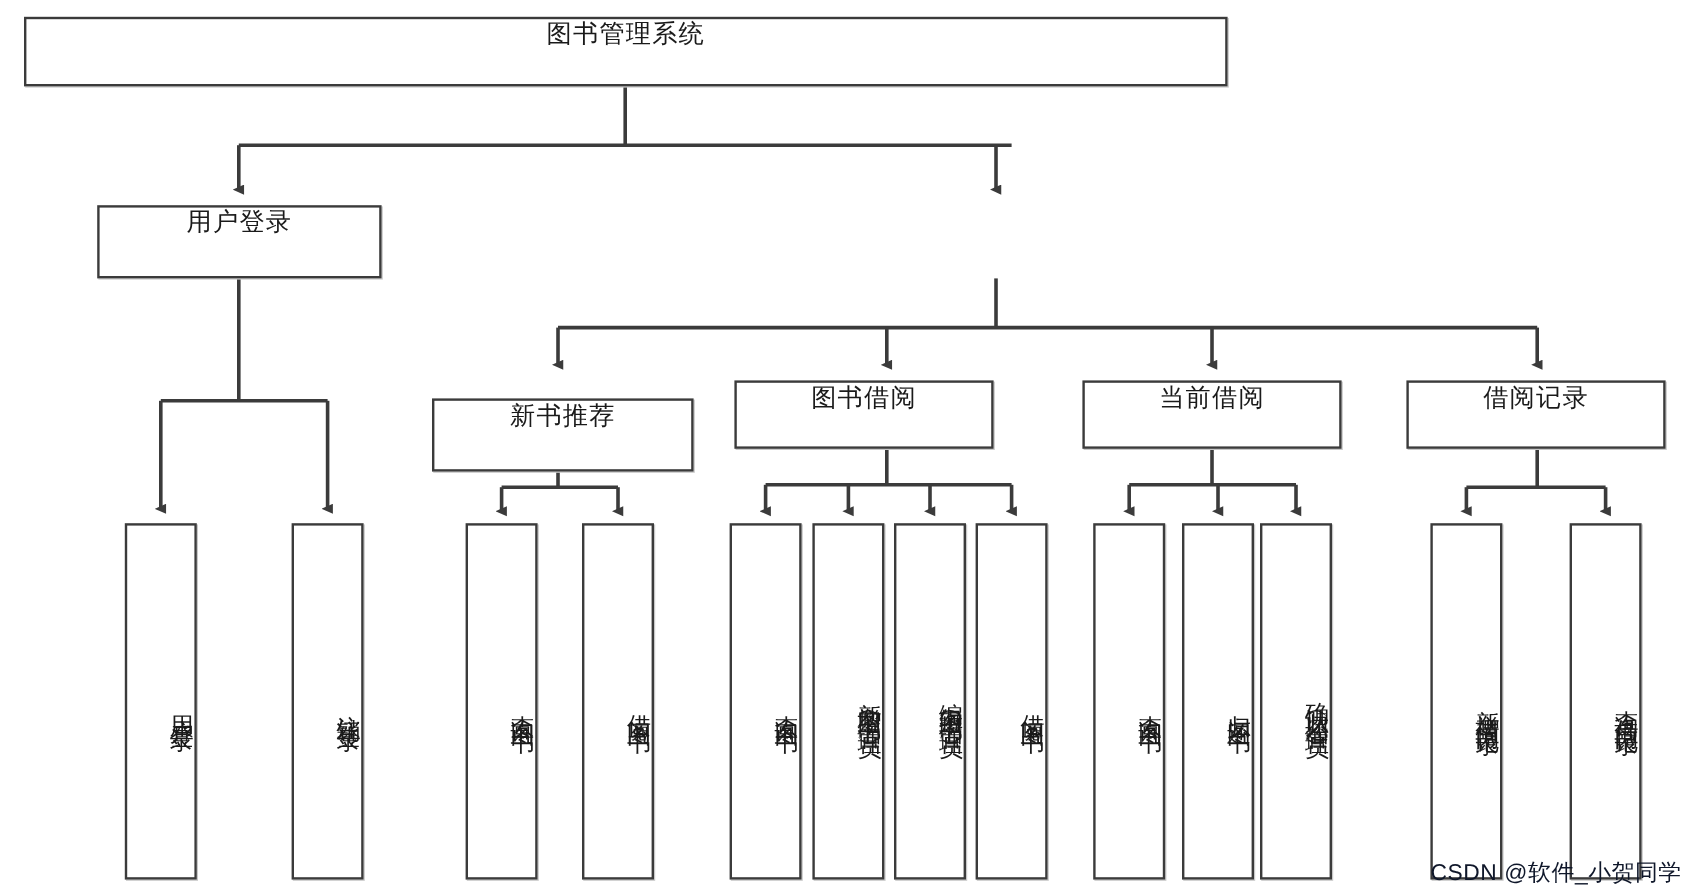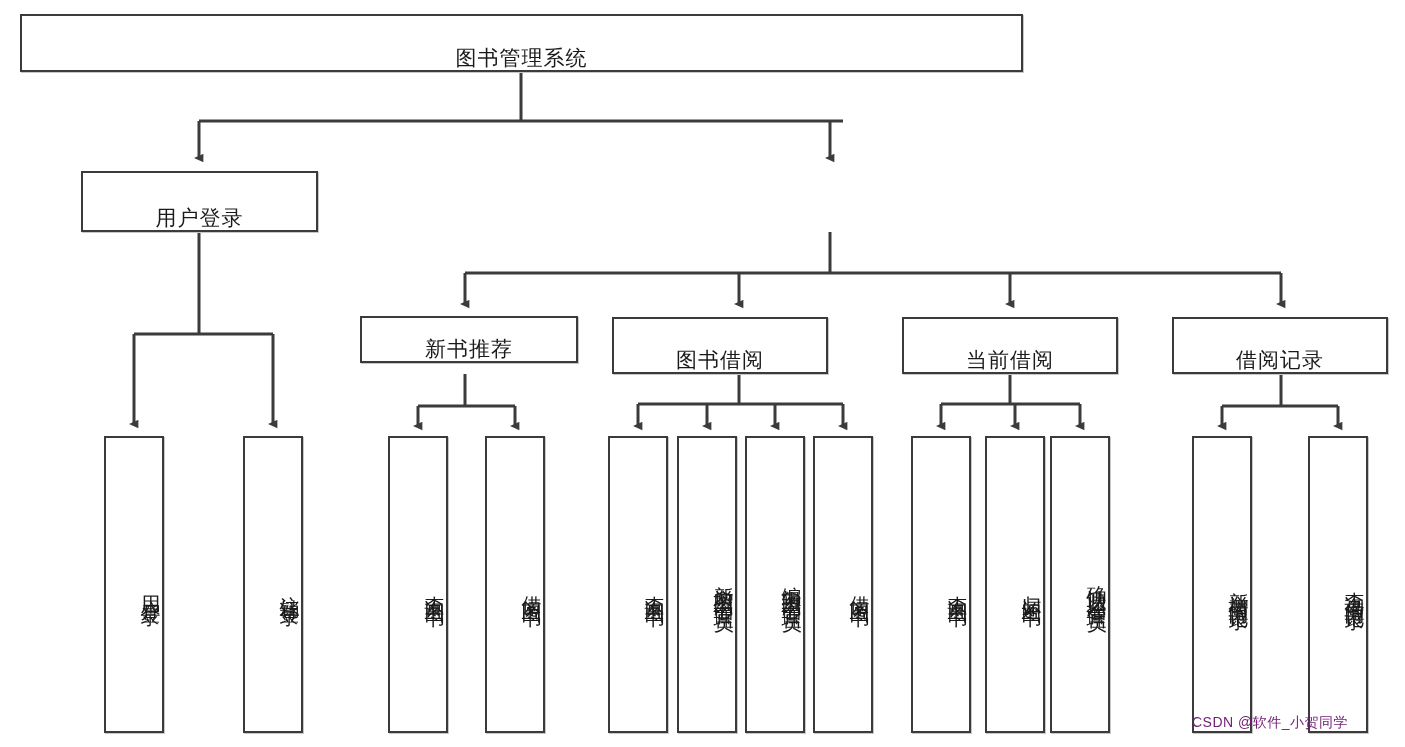--- a/index.html
+++ b/index.html
@@ -24,21 +24,21 @@
     width: 1405px;
     height: 747px;
   }
   .node {
     position: absolute;
     box-sizing: border-box;
     border: 2px solid #3b3b3b;
     background: #ffffff;
     color: #1a1a1a;
     display: flex;
-    align-items: flex-end;
+    align-items: flex-start;
     justify-content: center;
     text-align: center;
     z-index: 2;
     box-shadow: 1px 1px 0 0 #c8c8c8;
   }
   .node-h {
     font-size: 21px;
     letter-spacing: 1px;
     line-height: 1.2;
   }
@@ -48,22 +48,22 @@
     text-orientation: upright;
     letter-spacing: 4px;
     line-height: 1.1;
     padding-top: 6px;
     align-items: flex-start;
     justify-content: center;
     white-space: nowrap;
   }
   .watermark {
     position: absolute;
-    font-size: 14px;
-    color: #701a75;
+    font-size: 19px;
+    color: #0f172a;
     white-space: nowrap;
     z-index: 3;
     letter-spacing: 0.5px;
   }
 </style>
 </head>
 <body>
 
 <div id="canvas">
 
@@ -119,21 +119,21 @@
 
   <div class="node node-h" style="left:20px; top:14px; width:1003px; height:58px;">
     <span>图书管理系统</span>
   </div>
 
   <div class="node node-h" style="left:81px; top:171px; width:237px; height:61px;">
     <span>用户登录</span>
   </div>
 
 
-  <div class="node node-h" style="left:360px; top:316px; width:218px; height:47px;">
+  <div class="node node-h" style="left:360px; top:332px; width:218px; height:61px;">
     <span>新书推荐</span>
   </div>
 
   <div class="node node-h" style="left:612px; top:317px; width:216px; height:57px;">
     <span>图书借阅</span>
   </div>
 
   <div class="node node-h" style="left:1172px; top:317px; width:216px; height:57px;">
     <span>借阅记录</span>
   </div>

